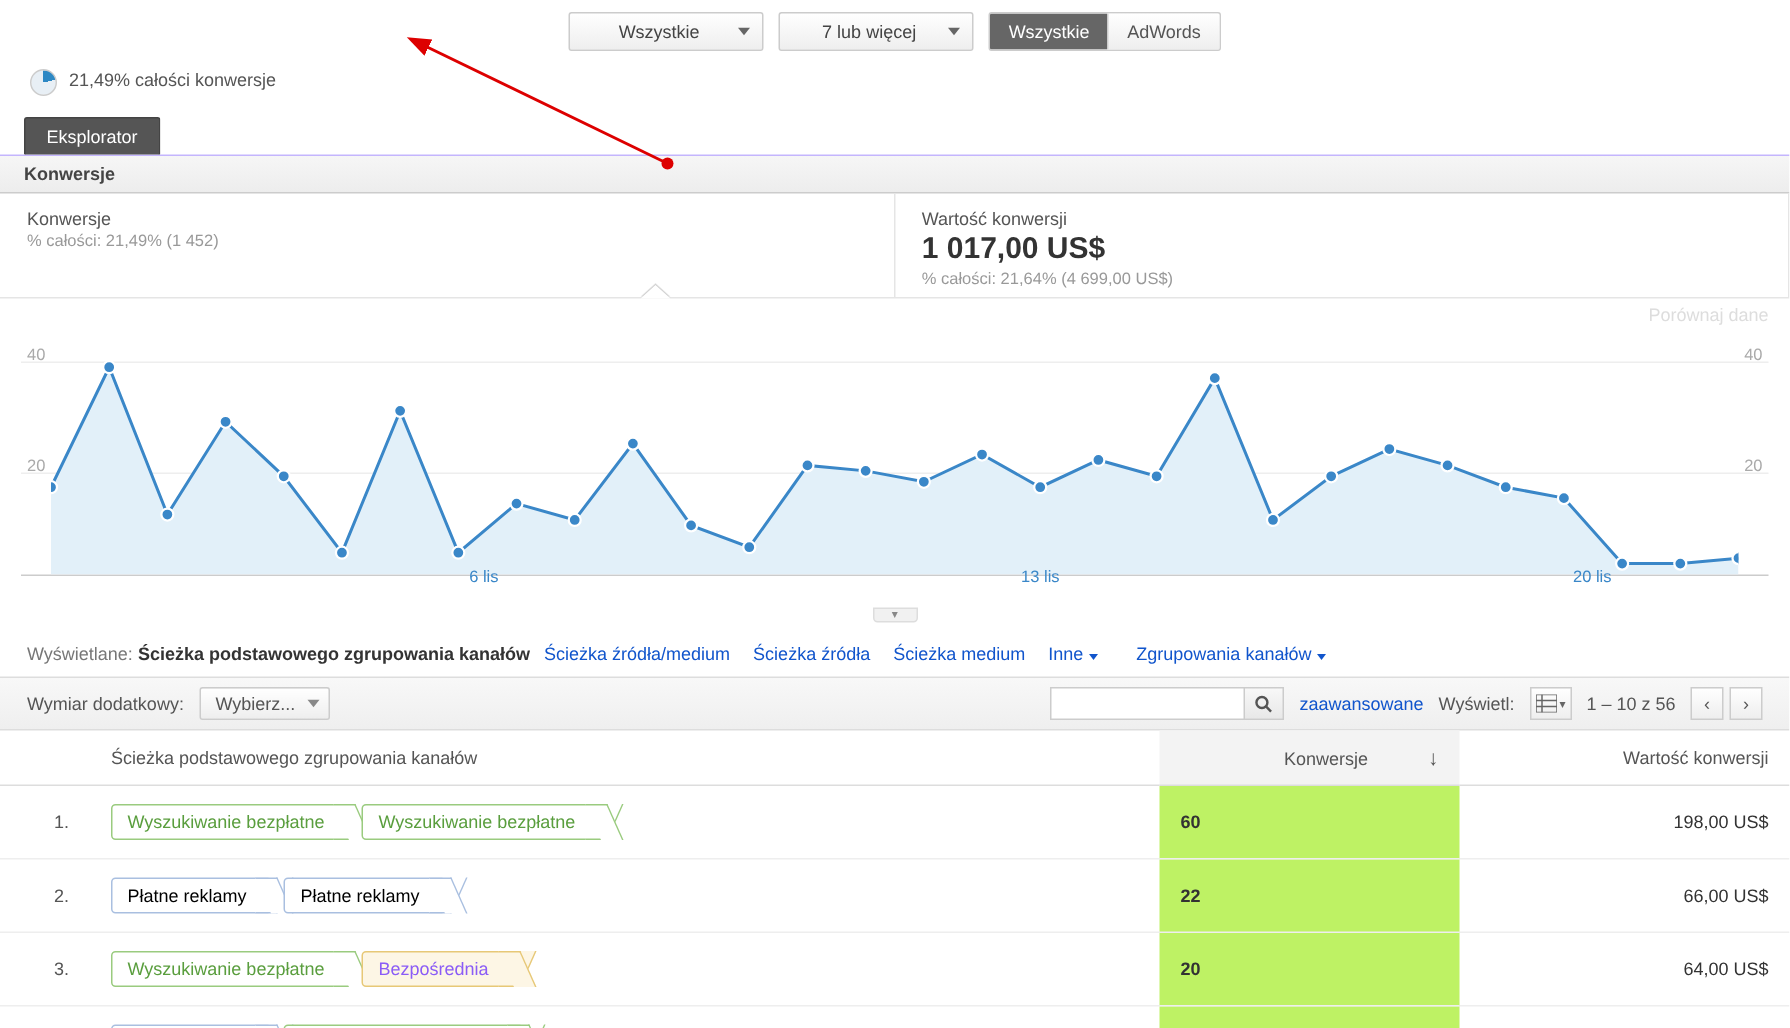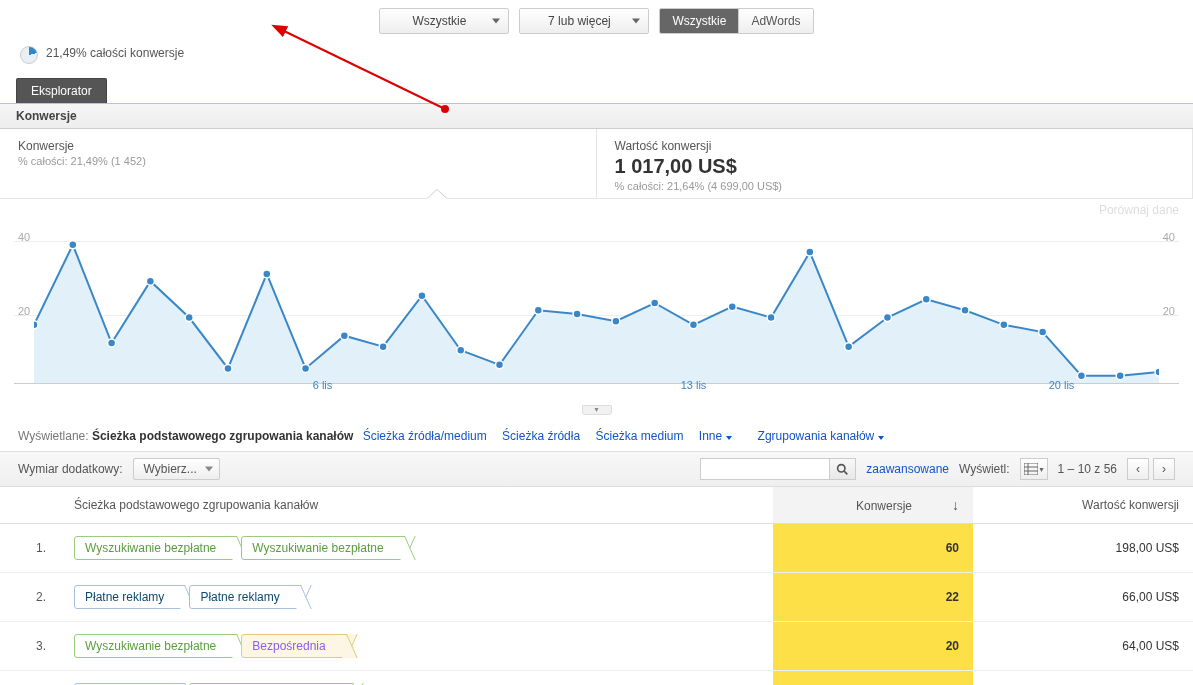--- a/index.html
+++ b/index.html
@@ -58,29 +58,29 @@
   .pager { display:flex; gap:4px;}
   .pager button { border:1px solid #ccc; background:linear-gradient(#fff,#eee); width:22px; height:22px; cursor:pointer; font-size:12px; color:#555;}
   
   table.data { width:100%; border-collapse:collapse; font-size:12px;}
   table.data th { text-align:left; padding:10px 14px; border-bottom:1px solid #ddd; color:#555; font-weight:normal;}
   table.data th.right, table.data td.right { text-align:right;}
   table.data th.sorted { background:#f3f3f3; }
   .sort-arrow { font-size:14px; color:#555; margin-left:40px;}
   table.data td { padding:12px 14px; border-bottom:1px solid #eee; vertical-align:middle;}
   table.data td.idx { text-align:right; width:60px; color:#555;}
-  table.data td.conv { background:#fde047; text-align:right; width:200px; font-weight:bold;}
+  table.data td.conv { background:#bef264; text-align:left; width:200px; font-weight:bold;}
   table.data td.val { text-align:right; width:220px;}
   
   .path-chips { display:flex; gap:10px; }
   .chip { position:relative; padding:4px 14px 4px 10px; border-radius:3px 0 0 3px; font-size:12px; border:1px solid; background:#fff;}
   .chip::after { content:''; position:absolute; right:-7px; top:-1px; bottom:-1px; width:14px; background:inherit; border:inherit; border-left:none; border-bottom:none; transform:skewX(24deg); transform-origin:top; border-radius:0;}
   .chip::before { content:''; position:absolute; right:-7px; top:-1px; bottom:-1px; width:14px; background:inherit; border:inherit; border-left:none; border-top:none; transform:skewX(-24deg); transform-origin:bottom;}
   .chip.organic { color:#5a9e3e; border-color:#9acb7f;}
-  .chip.paid { color:#0c4a6e; border-color:#a9bfe0;}
+  .chip.paid { color:#000000; border-color:#a9bfe0;}
   .chip.direct { color:#8b5cf6; border-color:#e7c877; background:#fdf6e5;}
   
   .arrow-annot { position:absolute; pointer-events:none;}
 </style>
 </head>
 <body>
 
 <div class="top-controls" style="position:relative;">
   <button class="dropdown-btn">Wszystkie</button>
   <button class="dropdown-btn">7 lub więcej</button>

